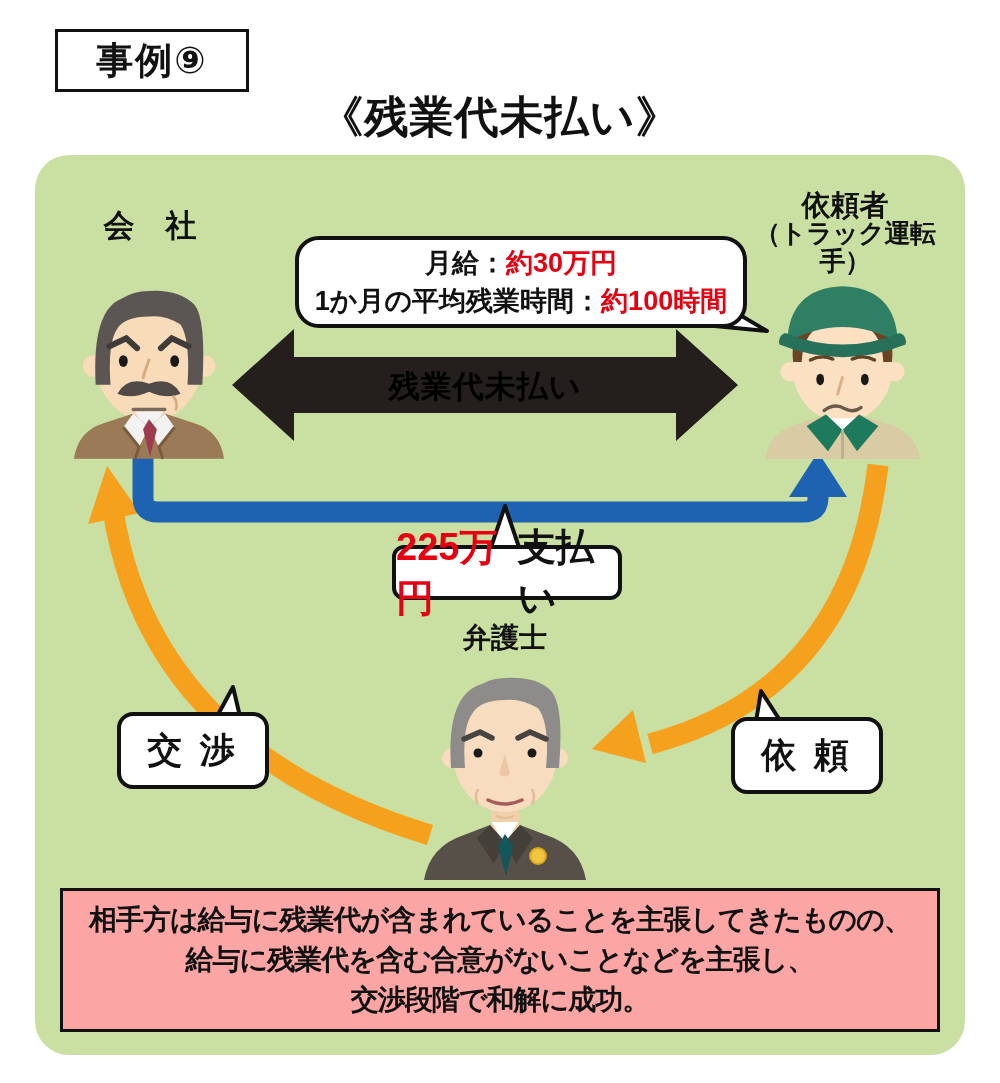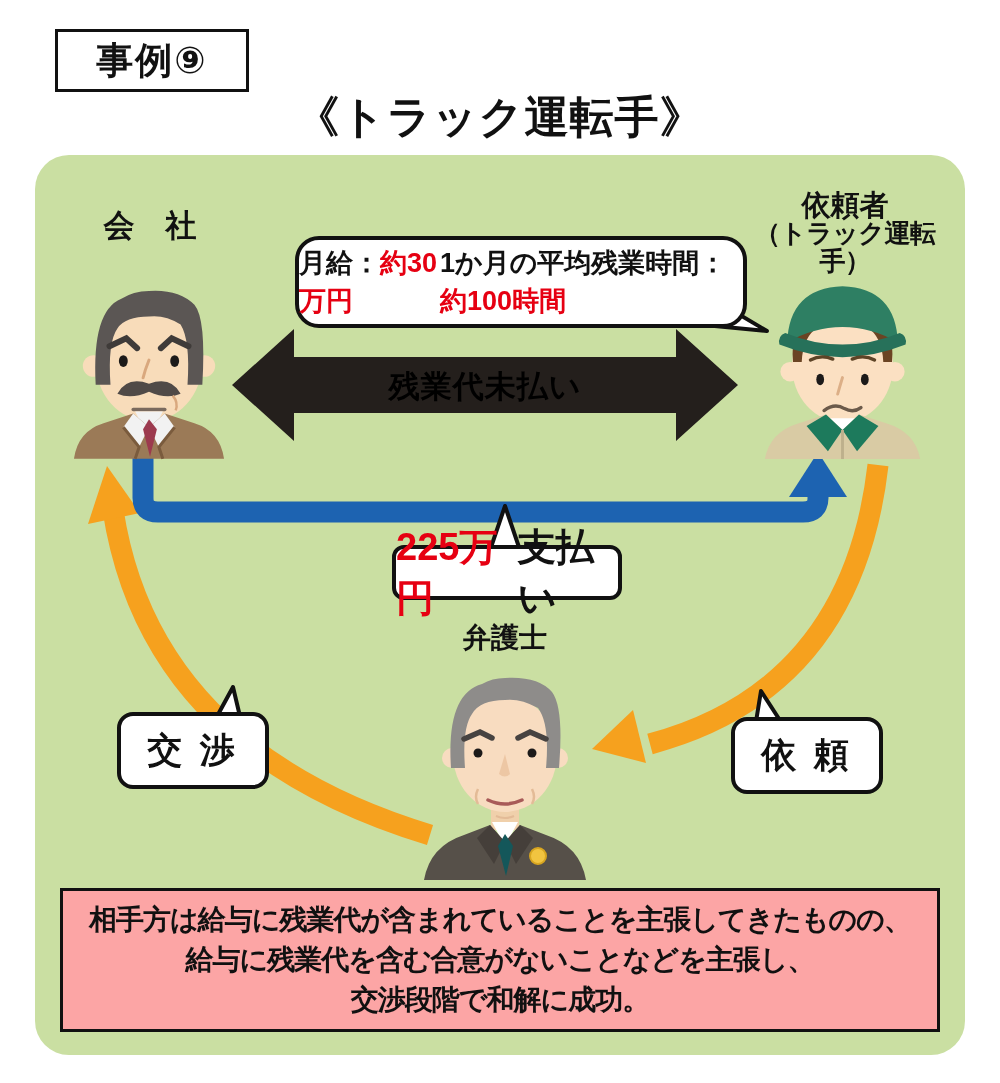--- a/index.html
+++ b/index.html
@@ -22,21 +22,21 @@
   }
   .overlay{left:0;top:0;width:1000px;height:1083px;pointer-events:none;}
   .avatar{pointer-events:none;}
   .actor-label{font-weight:800;text-align:center;}
   .company-label{left:70px;top:205px;width:160px;font-size:31px;}
   .client-label{left:738px;top:190px;width:214px;font-size:29px;line-height:1.05;}
   .client-sublabel{font-size:26px;font-weight:800;letter-spacing:-0.5px;}
   .lawyer-label{left:412px;top:619px;width:186px;font-size:28px;}
   .speech{
     background:#fff;border:4px solid #111;box-sizing:border-box;
-    display:flex;flex-direction:row;align-items:center;justify-content:center;
+    display:flex;flex-direction:column;align-items:center;justify-content:center;
     font-weight:800;
   }
   .info-bubble{left:295px;top:236px;width:452px;height:92px;border-radius:24px;font-size:27px;line-height:1.42;}
   .red{color:#e60012;}
   .dispute-label{
     left:280px;top:366px;width:410px;text-align:center;color:#000000;
     font-size:31px;font-weight:800;letter-spacing:1px;
   }
   .payment-bubble{left:392px;top:545px;width:230px;height:55px;border-radius:12px;font-size:38px;flex-direction:row;}
   .small-bubble{border-radius:16px;font-size:35px;letter-spacing:4px;}
@@ -49,21 +49,21 @@
   }
 </style>
 </head>
 <body>
 
 <div class="page">
 
   <div class="abs case-badge">
     <span>事例⑨</span>
   </div>
-  <div class="abs main-title">《トラック運転手》</div>
+  <div class="abs main-title">《残業代未払い》</div>
 
   <div class="abs panel"></div>
 
   <svg class="abs overlay" width="1000" height="1083" viewBox="0 0 1000 1083">
 
     <path d="M 430 835 Q 150 750 113 510" fill="none" stroke="#f6a11e" stroke-width="21"></path>
     <polygon points="107,466 140,513 88,524" fill="#f6a11e"></polygon>
 
     <path d="M 878 465 Q 852 690 650 744" fill="none" stroke="#f6a11e" stroke-width="21"></path>
     <polygon points="592,749 633,710 646,763" fill="#f6a11e"></polygon>

